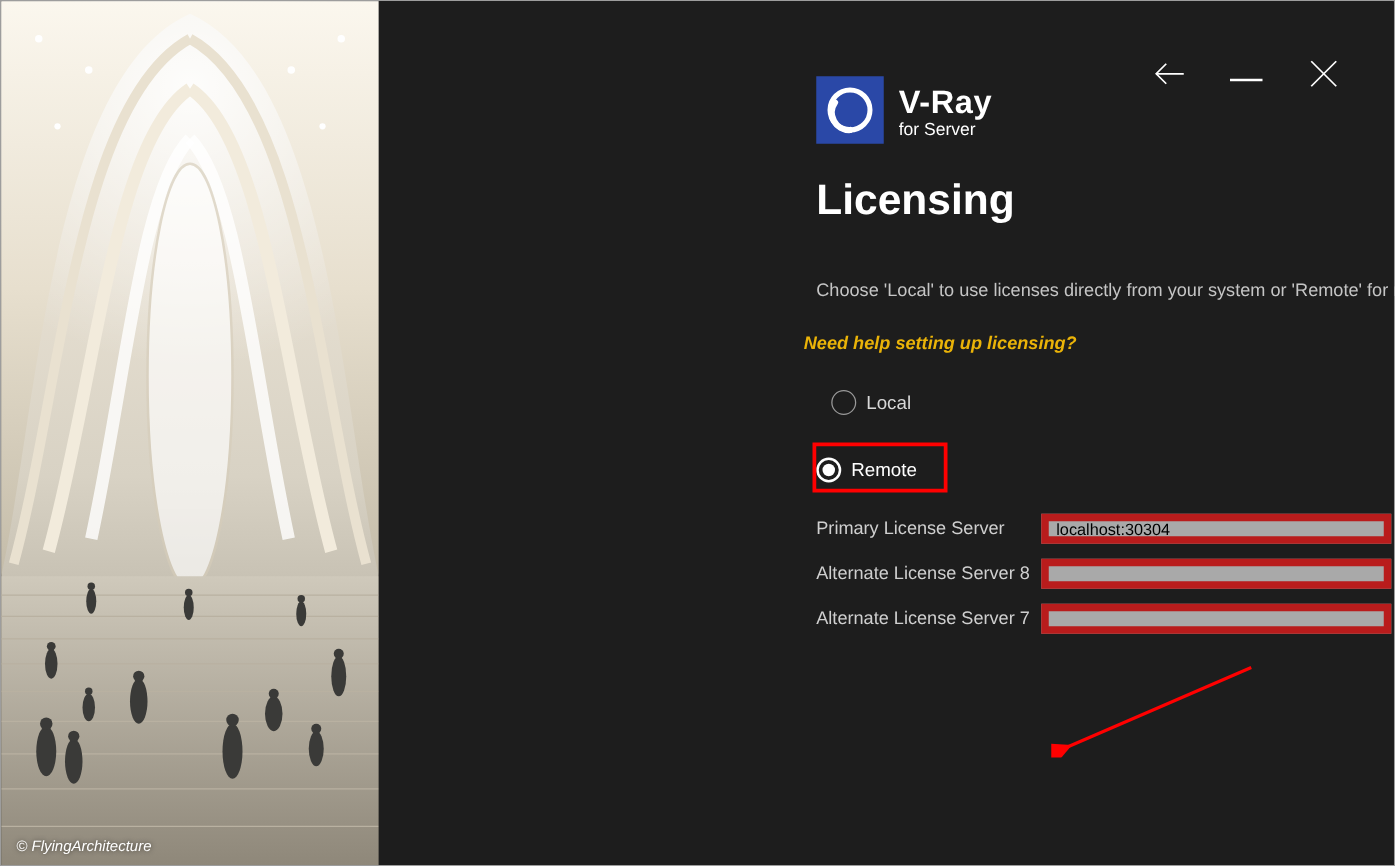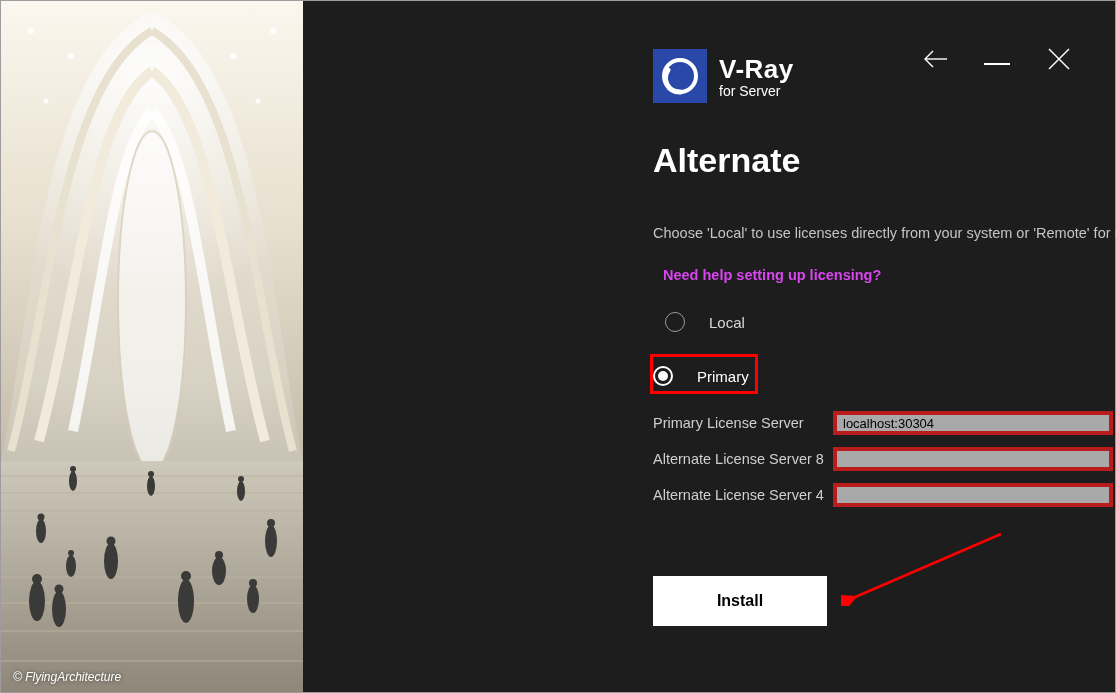--- a/index.html
+++ b/index.html
@@ -25,51 +25,51 @@
 
   
   .win-controls { position:absolute; top:44px; right:42px; display:flex;
     gap:34px; align-items:center; }
   .win-btn { width:28px; height:28px; display:flex; align-items:center;
     justify-content:center; cursor:pointer; color:#fff; }
   .win-btn svg { stroke:#fff; stroke-width:1.4; fill:none; }
   .win-minimize { width:26px; height:2px; background:#fff; margin-top:10px; }
 
   
-  .logo { position:absolute; left:350px; top:48px; display:flex; align-items:center; gap:12px; }
+  .logo { position:absolute; left:350px; top:60px; display:flex; align-items:center; gap:12px; }
   .logo-square { width:54px; height:54px; background:#2a48a7; display:flex;
     align-items:center; justify-content:center; }
   .logo-square svg { width:40px; height:40px; }
   .logo-text .brand { font-size:26px; font-weight:700; letter-spacing:.5px; }
   .logo-text .sub { font-size:14px; font-weight:400; margin-top:-2px; }
 
   h1.page-title { position:absolute; left:350px; top:140px; font-size:34px; font-weight:700; }
   .desc { position:absolute; left:350px; top:224px; font-size:14.5px;
     color:#c5c5c5; width:700px; }
-  .help-link { position:absolute; left:360px; top:266px; font-size:14.5px;
-    font-weight:700; color:#d946ef; cursor:pointer; }
+  .help-link { position:absolute; left:340px; top:266px; font-size:14.5px;
+    font-weight:700; color:#eab308; cursor:pointer;font-style:italic; }
 
   .radio-group { position:absolute; left:350px; top:300px; }
-  .radio-row { display:flex; align-items:center; gap:24px; height:42px;
+  .radio-row { display:flex; align-items:center; gap:8px; height:42px;
     font-size:15px; color:#d8d8d8; cursor:pointer; }
   .radio-row.selected { color:#fff; }
   .radio-outer { width:20px; height:20px; border:1.5px solid #9a9a9a;
     border-radius:50%; display:flex; align-items:center; justify-content:center; }
   .radio-row.selected .radio-outer { border-color:#fff; border-width:2.5px; }
   .radio-row.selected .radio-outer::after { content:""; width:10px; height:10px;
     background:#fff; border-radius:50%; }
   .radio-indent { margin-left:12px; }
 
   .highlight-remote { position:absolute; left:347px; top:353px; width:108px;
     height:40px; border:3px solid #ff0000; pointer-events:none; }
 
   .fields { position:absolute; left:350px; top:410px; display:grid;
     grid-template-columns:180px 280px; row-gap:12px; align-items:center;
     font-size:14.5px; color:#cfcfcf; }
-  .fields input { height:24px; background:#a9a9a9; border:4px solid #b91c1c;
+  .fields input { height:24px; background:#a9a9a9; border:6px solid #b91c1c;
     padding:0 6px; font-size:13px; color:#000; outline:none; }
 
   .install-btn { position:absolute; left:350px; top:575px; width:174px;
     height:50px; background:#fff; color:#000; font-size:16px; font-weight:700;
     border:none; cursor:pointer; }
 
   .arrow { position:absolute; left:538px; top:525px; width:170px; height:80px;
     pointer-events:none; }
 </style>
 </head>
@@ -182,49 +182,48 @@
           <circle cx="20" cy="20" r="16" fill="none" stroke="#fff" stroke-width="4"></circle>
           <path d="M8 14 A14 14 0 0 0 20 36" fill="none" stroke="#fff" stroke-width="5" stroke-linecap="round"></path>
         </svg>
       </div>
       <div class="logo-text">
         <div class="brand">V-Ray</div>
         <div class="sub">for Server</div>
       </div>
     </div>
 
-    <h1 class="page-title">Alternate</h1>
+    <h1 class="page-title">Licensing</h1>
 
     <p class="desc">Choose 'Local' to use licenses directly from your system or 'Remote' for network licenses.</p>
 
     <a class="help-link">Need help setting up licensing?</a>
 
     <div class="radio-group">
       <div class="radio-row radio-indent">
         <span class="radio-outer"></span>
         <span>Local</span>
       </div>
       <div class="radio-row selected" style="margin-top:12px;">
         <span class="radio-outer"></span>
-        <span>Primary</span>
+        <span>Remote</span>
       </div>
     </div>
 
     <div class="highlight-remote"></div>
 
     <div class="fields">
       <label>Primary License Server</label>
       <input type="text" value="localhost:30304" style="">
       <label>Alternate License Server 8</label>
       <input type="text" value="" style="">
-      <label>Alternate License Server 4</label>
+      <label>Alternate License Server 7</label>
       <input type="text" value="" style="">
     </div>
 
-    <button class="install-btn">Install</button>
 
     <svg class="arrow" viewBox="0 0 170 80">
       <defs>
         <marker id="ah" markerWidth="12" markerHeight="12" refX="2" refY="6" orient="auto">
           <path d="M12 0 L0 6 L12 12 Z" fill="#ff0000"></path>
         </marker>
       </defs>
       <line x1="160" y1="8" x2="12" y2="72" stroke="#ff0000" stroke-width="2.5" marker-end="url(#ah)"></line>
     </svg>
 

